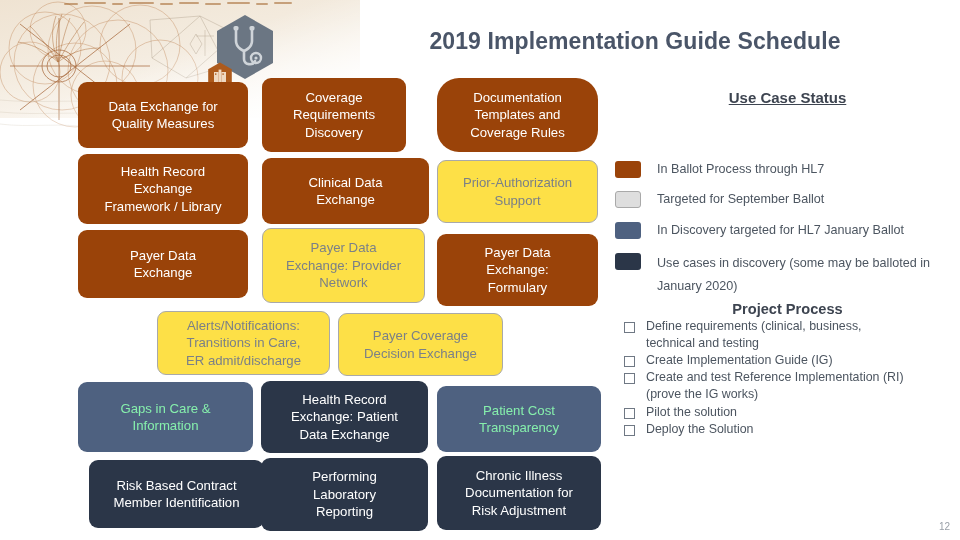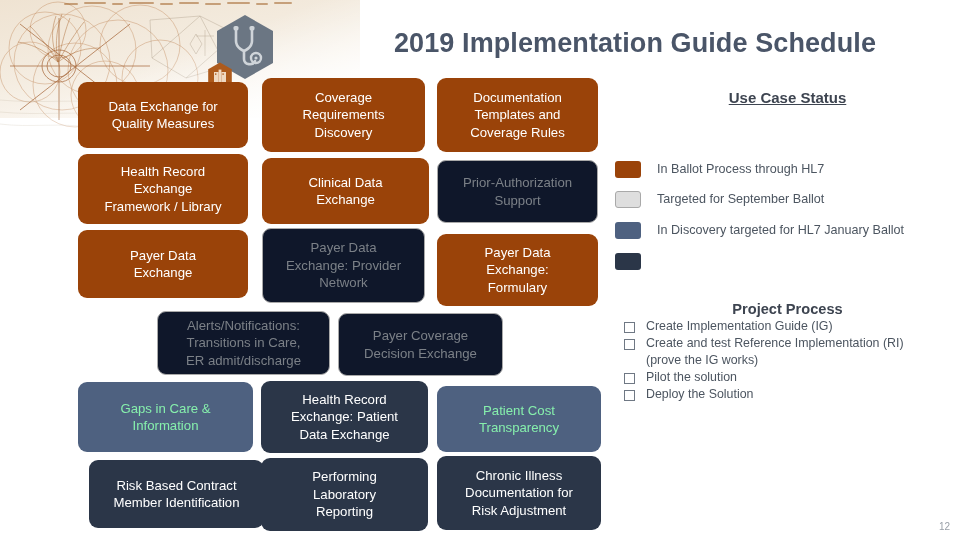--- a/index.html
+++ b/index.html
@@ -40,21 +40,21 @@
     position: absolute;
   }
 
   
   #page-title {
     position: absolute;
     left: 330px;
     top: 28px;
     width: 610px;
     text-align: center;
-    font-size: 27px;
+    font-size: 23px;
     font-weight: bold;
     color: #4a5568;
     letter-spacing: .1px;
   }
 
   
   .uc-box {
     position: absolute;
     border-radius: 9px;
     display: flex;
@@ -65,21 +65,21 @@
     font-size: 13.2px;
     box-sizing: border-box;
     padding: 2px 6px;
     white-space: pre-line;
   }
   .uc-orange {
     background: #9a4309;
     color: #ffffff;
   }
   .uc-gray {
-    background: #0f172a;
+    background: #fde047;
     color: #7b8087;
     border: 1.5px solid #a9a9a9;
   }
   .uc-slate {
     background: #4e6180;
     color: #86efac;
   }
   .uc-navy {
     background: #2b3648;
     color: #ffffff;
@@ -259,24 +259,24 @@
       <rect x="8" y="11.4" width="1.4" height="1.4"></rect>
       <rect x="15.4" y="11.4" width="1.4" height="1.4"></rect>
     </g>
   </svg>
 </div>
 
 <div id="page-title">2019 Implementation Guide Schedule</div>
 
 <div class="uc-box uc-orange" style="left:78px;  top:82px;  width:170px; height:66px;">Data Exchange for
 Quality Measures</div>
-<div class="uc-box uc-orange" style="left:262px; top:78px;  width:163px; height:74px;">Coverage
+<div class="uc-box uc-orange" style="left:262px; top:78px;  width:144px; height:74px;">Coverage
 Requirements
 Discovery</div>
-<div class="uc-box uc-orange" style="left:437px; top:78px;  width:161px; height:74px;">Documentation
+<div class="uc-box uc-orange" style="left:437px; top:78px;  width:161px; height:74px;border-radius:22px;">Documentation
 Templates and
 Coverage Rules</div>
 
 <div class="uc-box uc-orange" style="left:78px;  top:154px; width:170px; height:70px;">Health Record
 Exchange
 Framework / Library</div>
 <div class="uc-box uc-orange" style="left:262px; top:158px; width:167px; height:66px;">Clinical Data
 Exchange</div>
 <div class="uc-box uc-gray" style="left:437px; top:160px; width:161px; height:63px;">Prior-Authorization
 Support</div>
@@ -322,26 +322,33 @@
 <div class="legend-row" style="top:154px;">
   <div class="legend-swatch sw-gray"></div>
   <div class="legend-label">Targeted for September Ballot</div>
 </div>
 <div class="legend-row" style="top:185px;">
   <div class="legend-swatch sw-slate"></div>
   <div class="legend-label">In Discovery targeted for HL7 January Ballot</div>
 </div>
 <div class="legend-row" style="top:216px;">
   <div class="legend-swatch sw-navy"></div>
+  <div class="legend-label" style="white-space:pre-line;line-height:1.85;">Use cases in discovery (some may be balloted in
+January 2020)</div>
 </div>
 
 <div id="process-title">Project Process</div>
 <div id="process-list">
   <div class="process-item">
     <div class="process-bullet"></div>
+    <div class="process-text">Define requirements (clinical, business,
+technical and testing</div>
+  </div>
+  <div class="process-item">
+    <div class="process-bullet"></div>
     <div class="process-text">Create Implementation Guide (IG)</div>
   </div>
   <div class="process-item">
     <div class="process-bullet"></div>
     <div class="process-text">Create and test Reference Implementation  (RI)
 (prove the IG works)</div>
   </div>
   <div class="process-item">
     <div class="process-bullet"></div>
     <div class="process-text">Pilot the solution</div>

